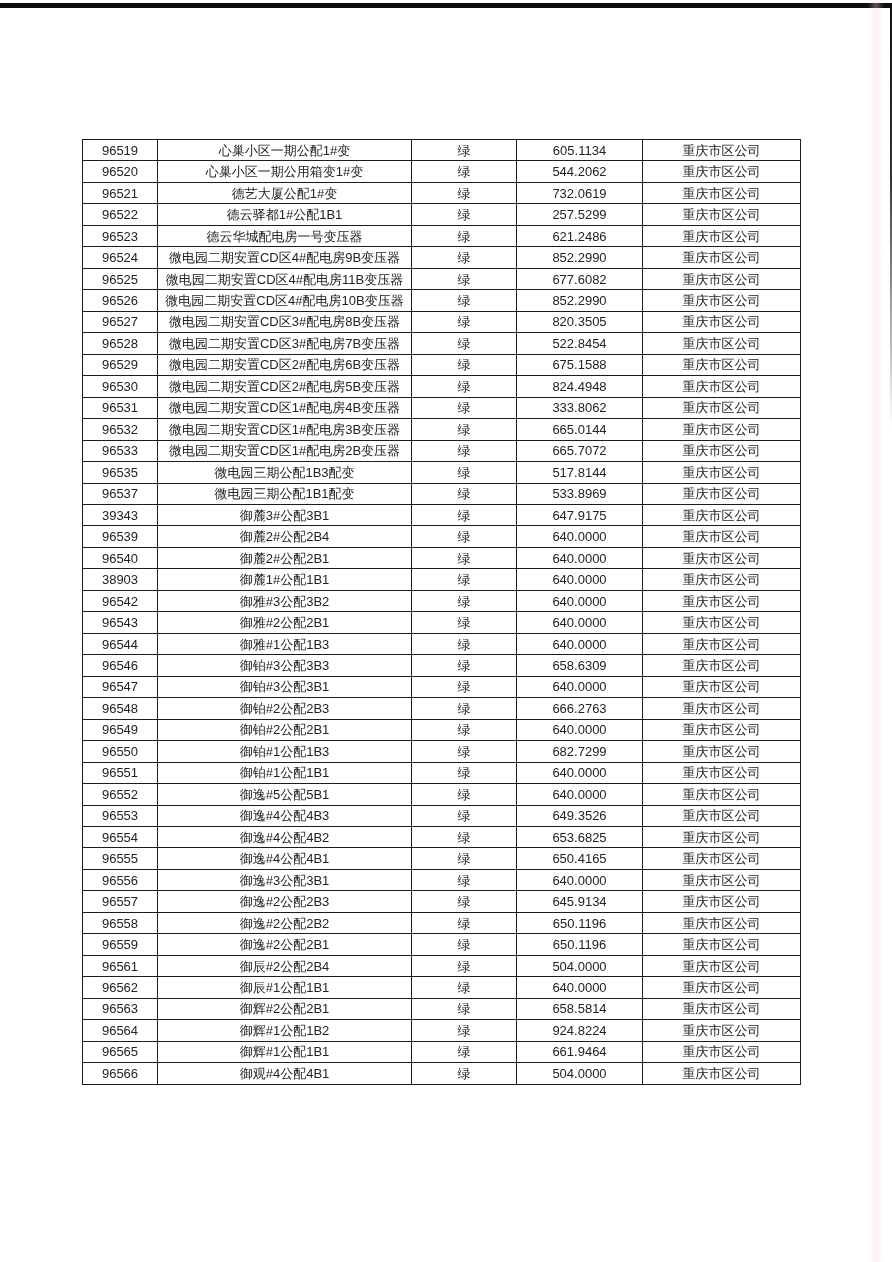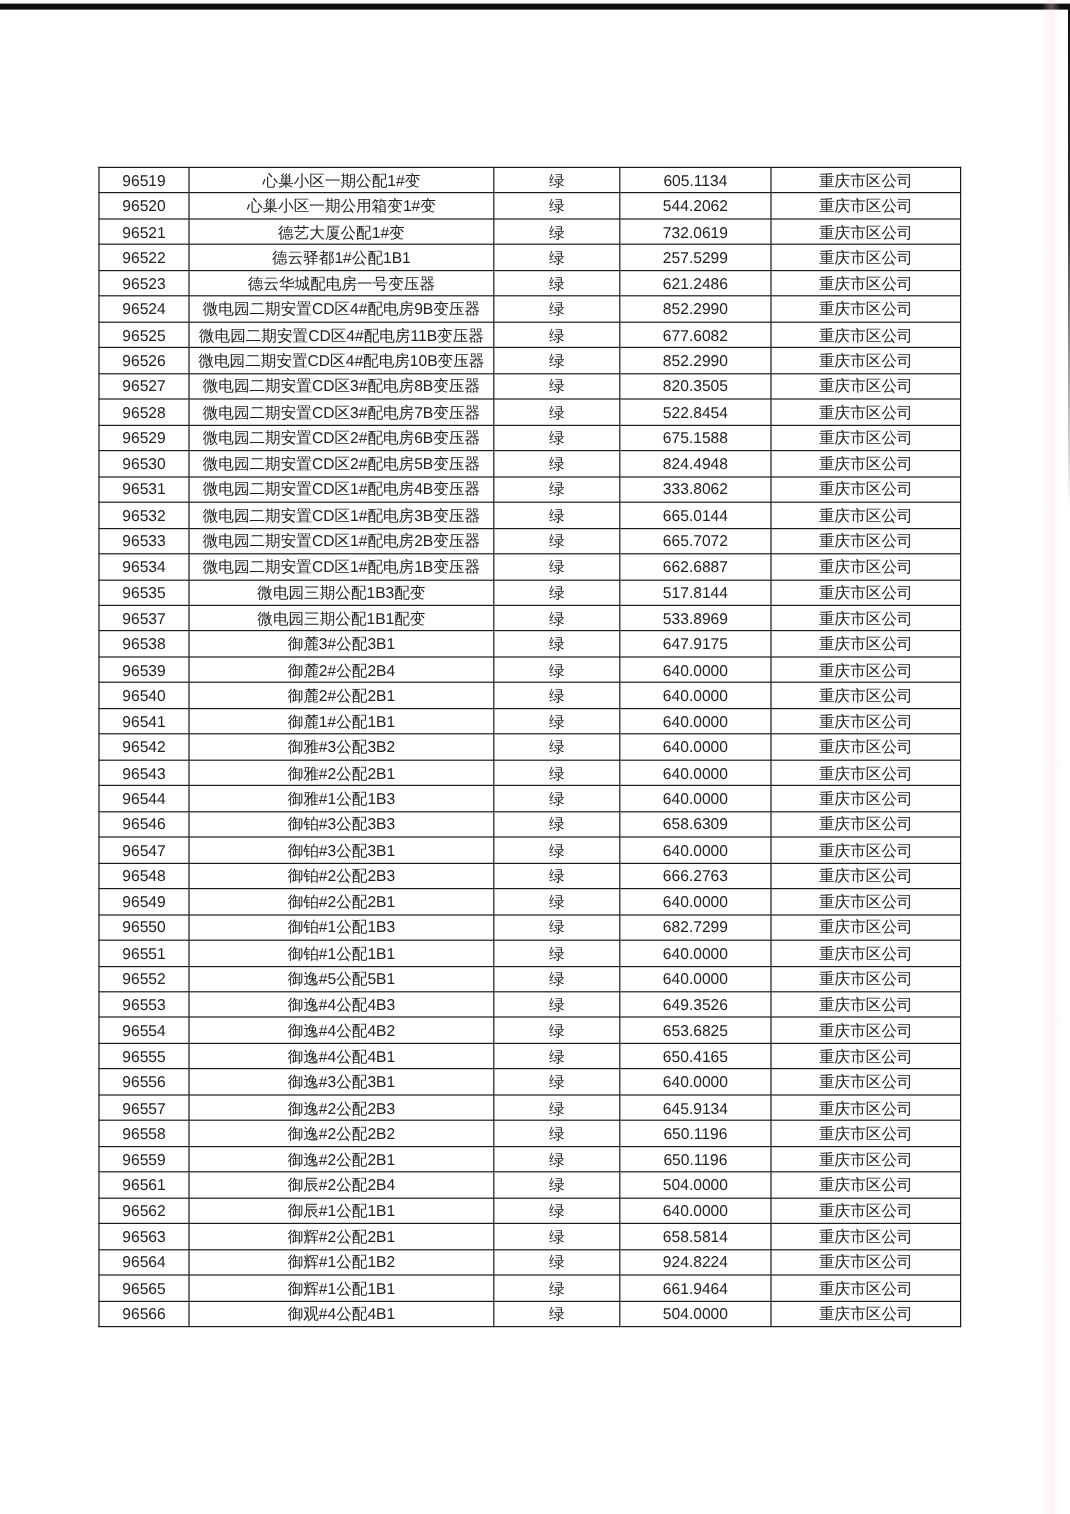--- a/index.html
+++ b/index.html
@@ -191,63 +191,56 @@
       <td>重庆市区公司</td>
     </tr>
         <tr>
       <td>96533</td>
       <td>微电园二期安置CD区1#配电房2B变压器</td>
       <td>绿</td>
       <td>665.7072</td>
       <td>重庆市区公司</td>
     </tr>
         <tr>
-      <td>96534</td>
-      <td>微电园二期安置CD区1#配电房1B变压器</td>
-      <td>绿</td>
-      <td>662.6887</td>
-      <td>重庆市区公司</td>
-    </tr>
-        <tr>
       <td>96535</td>
       <td>微电园三期公配1B3配变</td>
       <td>绿</td>
       <td>517.8144</td>
       <td>重庆市区公司</td>
     </tr>
         <tr>
       <td>96537</td>
       <td>微电园三期公配1B1配变</td>
       <td>绿</td>
       <td>533.8969</td>
       <td>重庆市区公司</td>
     </tr>
         <tr>
-      <td>96538</td>
+      <td>39343</td>
       <td>御麓3#公配3B1</td>
       <td>绿</td>
       <td>647.9175</td>
       <td>重庆市区公司</td>
     </tr>
         <tr>
       <td>96539</td>
       <td>御麓2#公配2B4</td>
       <td>绿</td>
       <td>640.0000</td>
       <td>重庆市区公司</td>
     </tr>
         <tr>
       <td>96540</td>
       <td>御麓2#公配2B1</td>
       <td>绿</td>
       <td>640.0000</td>
       <td>重庆市区公司</td>
     </tr>
         <tr>
-      <td>96541</td>
+      <td>38903</td>
       <td>御麓1#公配1B1</td>
       <td>绿</td>
       <td>640.0000</td>
       <td>重庆市区公司</td>
     </tr>
         <tr>
       <td>96542</td>
       <td>御雅#3公配3B2</td>
       <td>绿</td>
       <td>640.0000</td>

